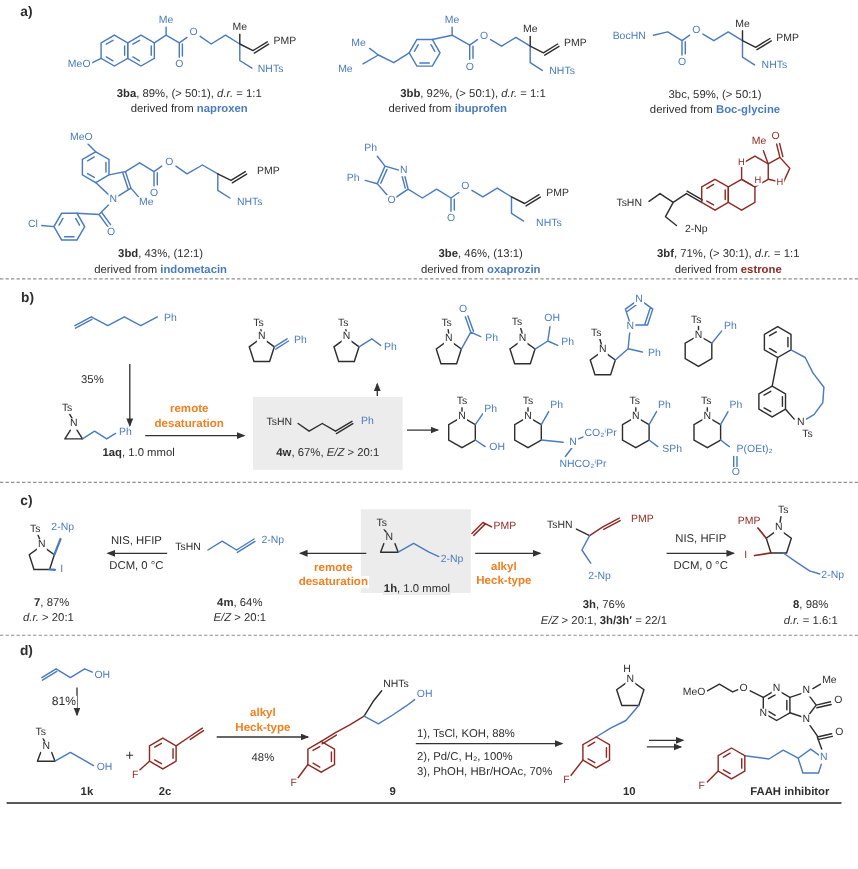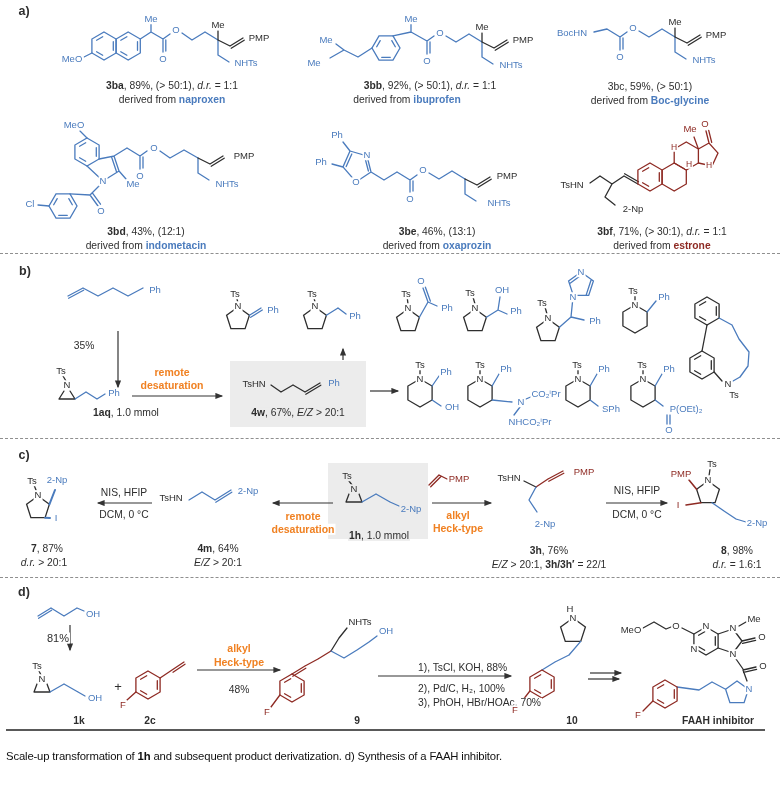--- a/index.html
+++ b/index.html
@@ -1,21 +1,21 @@
 <!DOCTYPE html>
 <html><head>
 <meta charset="utf-8">
 <style>
   html,body{margin:0;padding:0;}
   body{width:780px;height:790px;position:relative;background:#fff;overflow:hidden;}
   .panel{position:absolute;left:0;width:780px;}
   .sep{border-top:1.5px dashed #8f8f8f;}
   svg{position:absolute;left:0;top:0;}
   .lbl{position:absolute;white-space:nowrap;transform:translate(-50%,-50%);background:#fff;padding:0 1px;font-family:"Liberation Sans","DejaVu Sans",sans-serif;line-height:1;}
-  .lbl.left{transform:translate(0,-50%);margin-left:39px;}
+  .lbl.left{transform:translate(0,-50%);}
   .caption{position:absolute;left:6px;top:748px;width:770px;font-family:"Liberation Sans","DejaVu Sans",sans-serif;font-size:11.3px;line-height:16px;color:#111;letter-spacing:-0.15px;}
 </style>
 </head>
 <body>
 
 <svg width="0" height="0" style="position:absolute">
 <defs>
 <g id="hexv" fill="none">
         <polygon points="0,-14 12.1,-7 12.1,7 0,14 -12.1,7 -12.1,-7"></polygon>
       </g>
@@ -434,14 +434,13 @@
       <span class="lbl" style="left: 762px; top: 59px; font-size: 9.5px; color: rgb(46, 46, 46);">O</span>
       <span class="lbl" style="left: 733px; top: 76px; font-size: 9.5px; color: rgb(46, 46, 46);">N</span>
       <span class="lbl" style="left: 763px; top: 88px; font-size: 9.5px; color: rgb(46, 46, 46);">O</span>
       <span class="lbl" style="left: 749px; top: 111px; font-size: 9.5px; color: rgb(74, 123, 189);">N</span>
       <span class="lbl" style="left: 638px; top: 137px; font-size: 9.5px; color: rgb(142, 42, 35);">F</span>
       <span class="lbl" style="left: 718px; top: 143px; font-size: 10.3px; color: rgb(46, 46, 46);"><span style="font-weight: bold;">FAAH inhibitor</span></span>
     </div>
 </div>
 
 <div class="caption">
-  <div><span>Scale-up transformation of </span><span style="font-weight: bold;">1h</span><span> and subsequent product derivatization. d) Synthesis of a FAAH inhibitor.</span></div>
 </div>
 
 </body></html>

